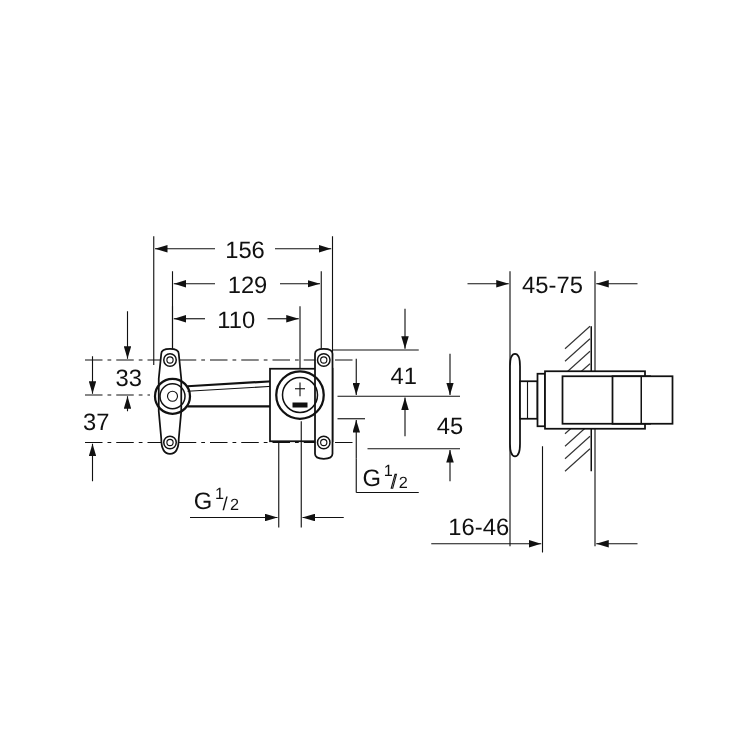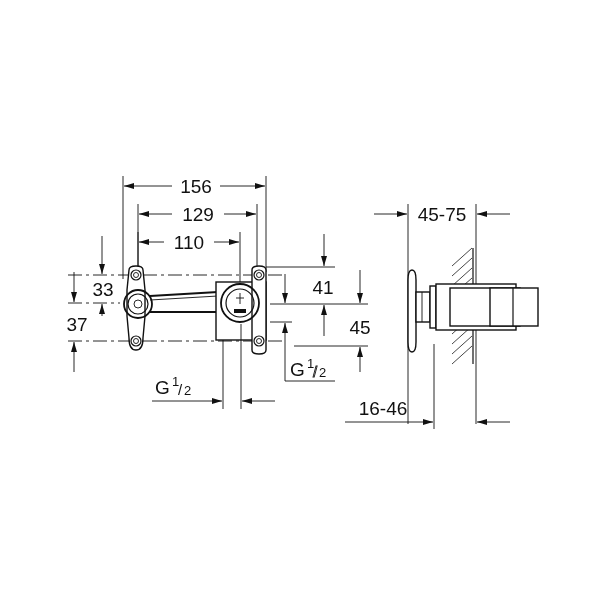--- a/index.html
+++ b/index.html
@@ -1,17 +1,17 @@
 <!DOCTYPE html>
 <html><head>
 <meta charset="utf-8">
 <style>
   html, body { margin: 0; padding: 0; background: #ffffff; }
   body { width: 600px; height: 600px; overflow: hidden; font-family: "Liberation Sans", sans-serif; }
-  #canvas { position: absolute; left: 0; top: 4px; width: 600px; height: 520px; }
+  #canvas { position: absolute; left: 0; top: 17px; width: 600px; height: 520px; }
   svg text { font-family: "Liberation Sans", sans-serif; fill: #111; }
   .dim { font-size: 19px; }
   .sup { font-size: 13px; }
   .ln { stroke: #111; stroke-width: 1.2; fill: none; }
   .thin { stroke: #111; stroke-width: 0.9; fill: none; }
   .thick { stroke: #111; stroke-width: 1.8; fill: none; }
   .dash { stroke: #111; stroke-width: 0.9; stroke-dasharray: 14 4 3 4; fill: none; }
   .hatch { stroke: #333; stroke-width: 0.9; }
   .fillw { fill: #fff; stroke: #111; stroke-width: 1.4; }
 </style>

